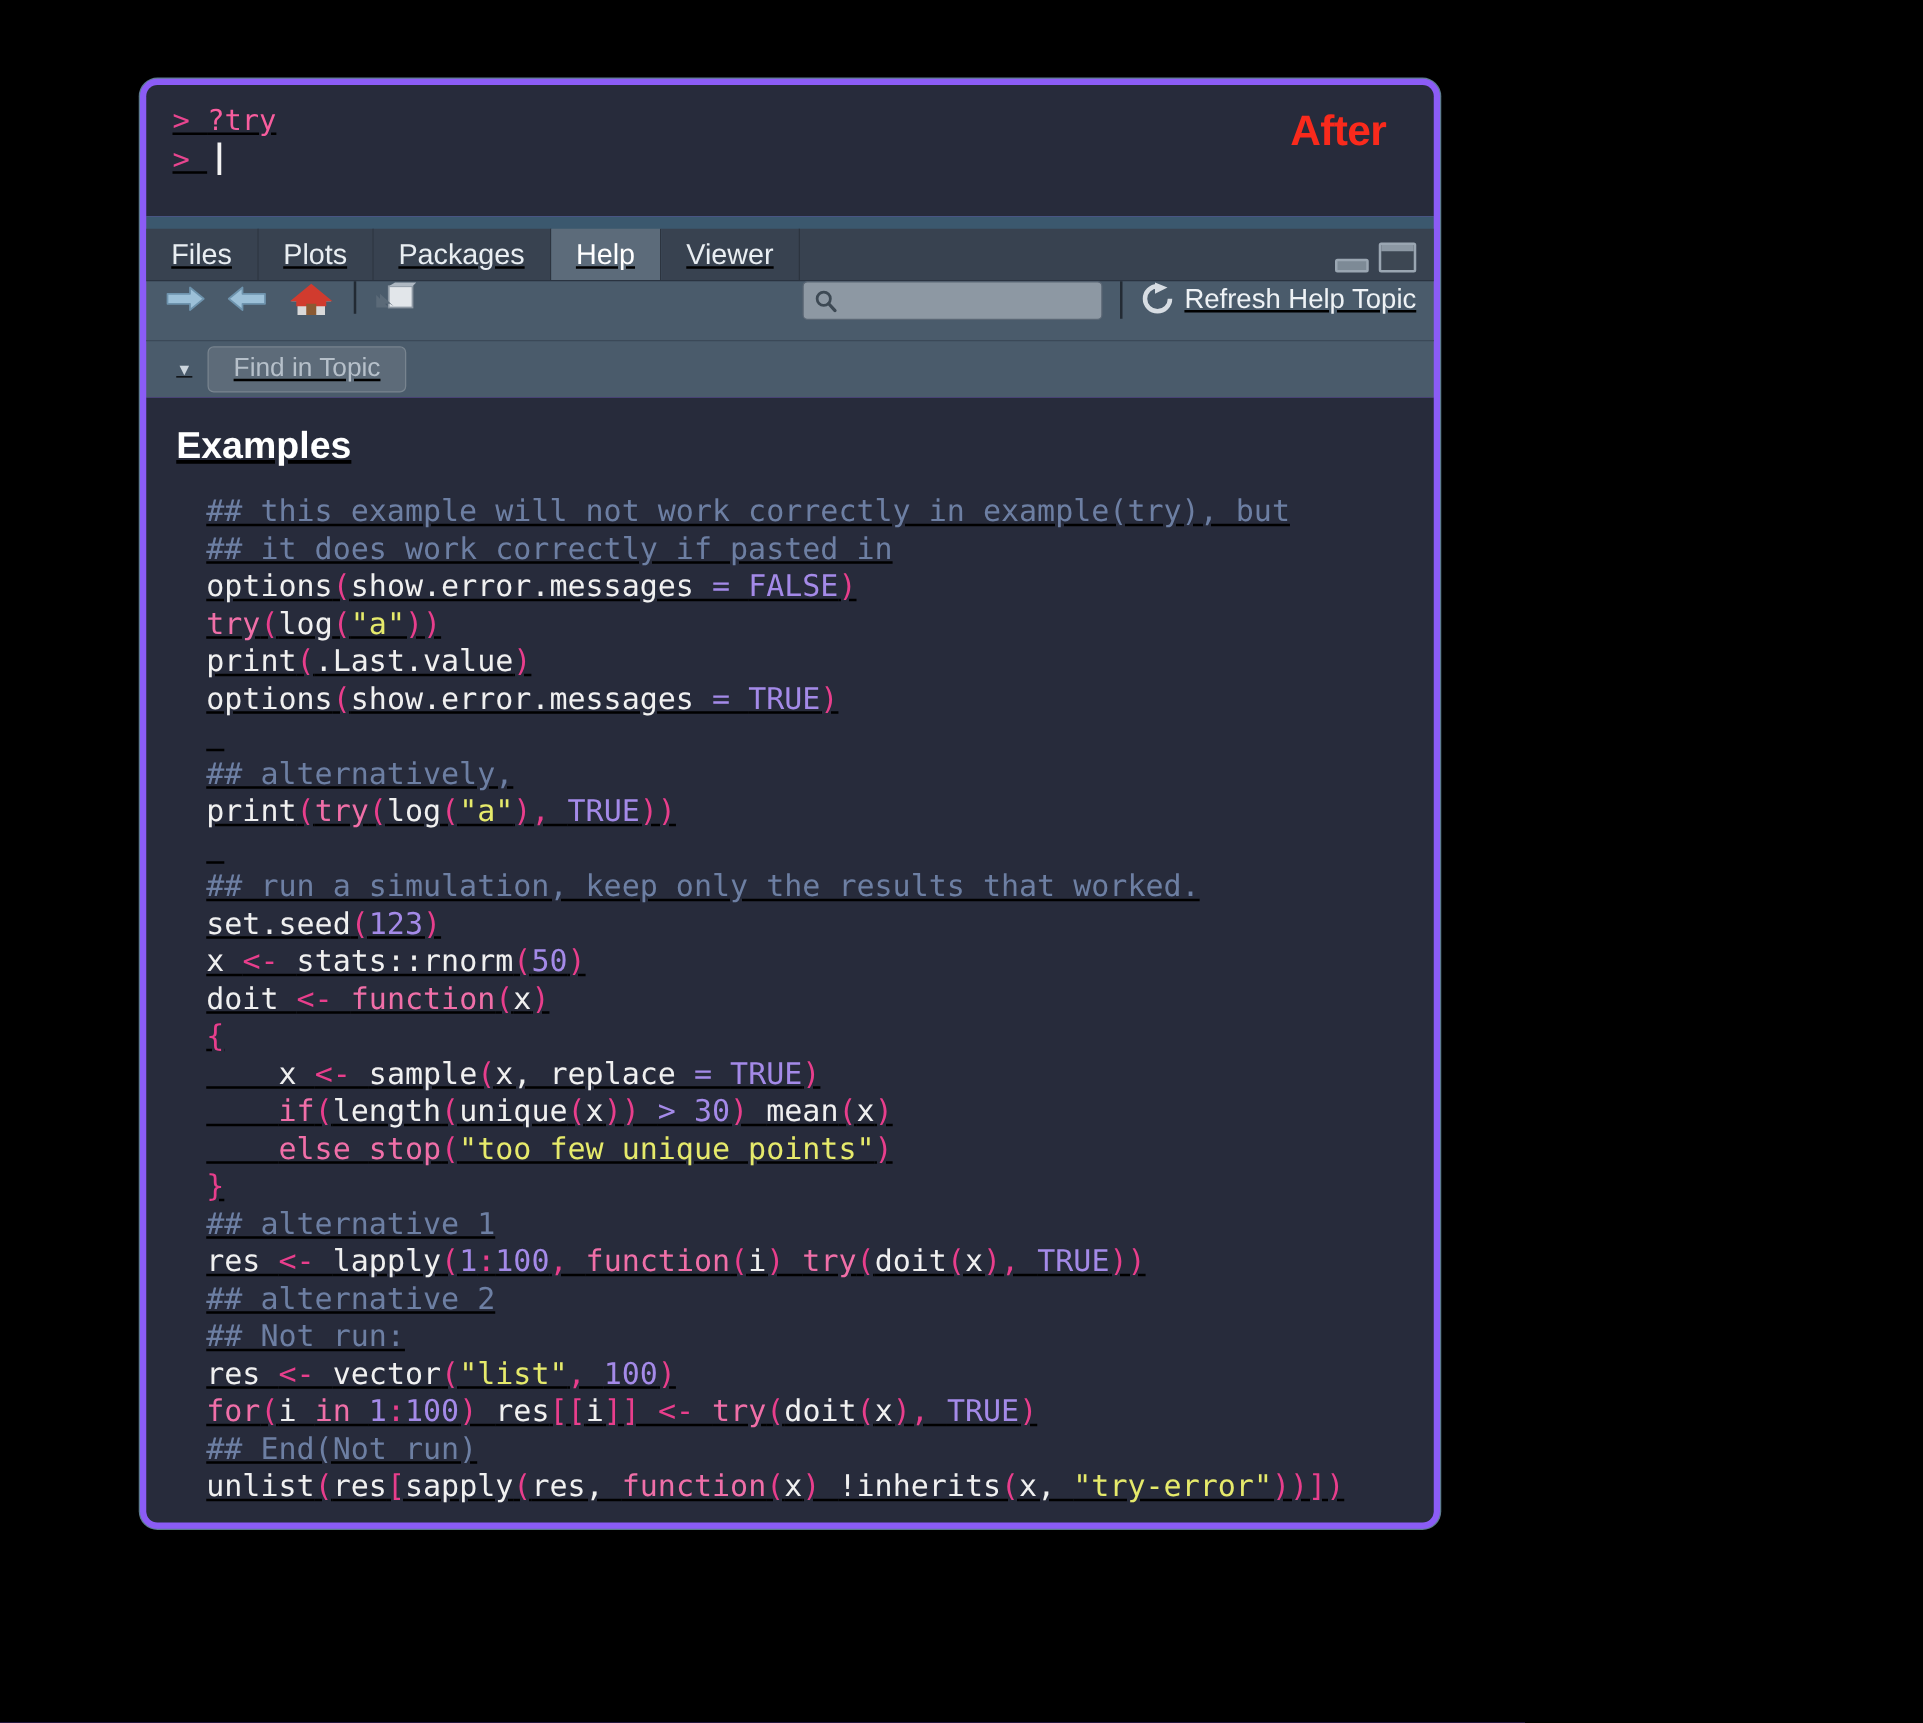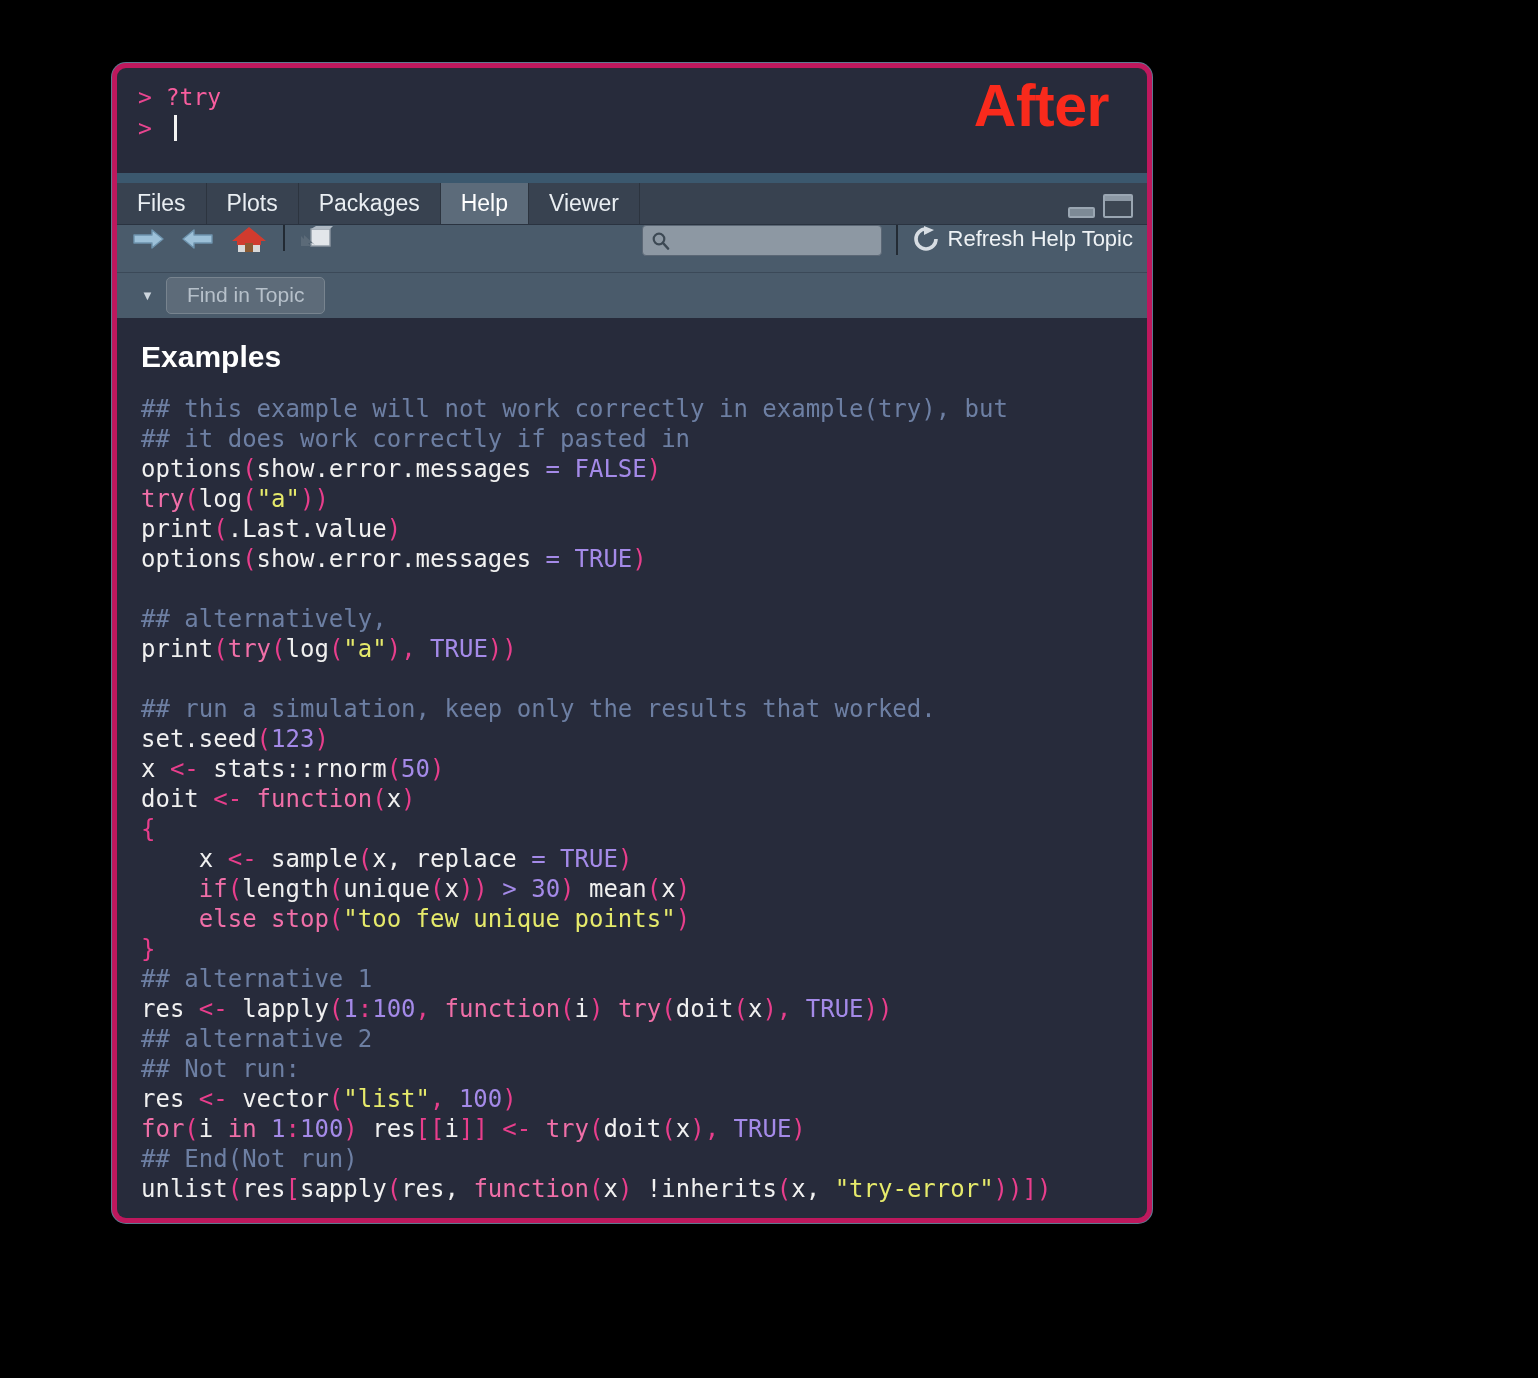--- a/index.html
+++ b/index.html
@@ -14,27 +14,28 @@
     font-family: "Liberation Sans", sans-serif;
   }
 
   
   #rstudio-frame {
     position: absolute;
     left: 112px;
     top: 63px;
     width: 1040px;
     height: 1160px;
-    background: #be185d;
+    background: #8b5cf6;
     border-radius: 14px;
     box-sizing: border-box;
     padding: 5px;
     display: flex;
     flex-direction: column;
     box-shadow: 0 0 0 1px #5d7b91;
+    text-decoration: underline;
   }
 
   
   #console-pane {
     background: #272b3b;
     height: 105px;
     border-radius: 9px 9px 0 0;
     position: relative;
     overflow: hidden;
     flex: none;
@@ -54,23 +55,23 @@
     display: inline-block;
     width: 3px;
     height: 26px;
     background: #f3f3f3;
     vertical-align: -5px;
     margin-left: 8px;
   }
   #after-label {
     position: absolute;
     right: 38px;
-    top: 4px;
+    top: 18px;
     color: #f92a1c;
-    font-size: 59px;
+    font-size: 34px;
     font-weight: bold;
     font-family: "Liberation Sans", sans-serif;
     letter-spacing: -0.5px;
   }
 
   
   #tabstrip {
     background: #3b586e;
     height: 46px;
     display: flex;
@@ -221,20 +222,21 @@
     font-weight: bold;
     font-family: "Liberation Sans", sans-serif;
     margin: 4px 0 20px 0;
   }
   #code-block {
     font-family: "DejaVu Sans Mono", monospace;
     font-size: 24px;
     line-height: 30px;
     white-space: pre;
     color: #f0f0f0;
+    margin-left: 24px;
   }
   
   .c  { color: #6d7fa3; }            
   .p  { color: #e83e8c; }            
   .k  { color: #f06fa8; }            
   .n  { color: #a48ae8; }            
   .s  { color: #e6ea6b; }            
   .t  { color: #f0f0f0; }            
 </style>
 </head>

